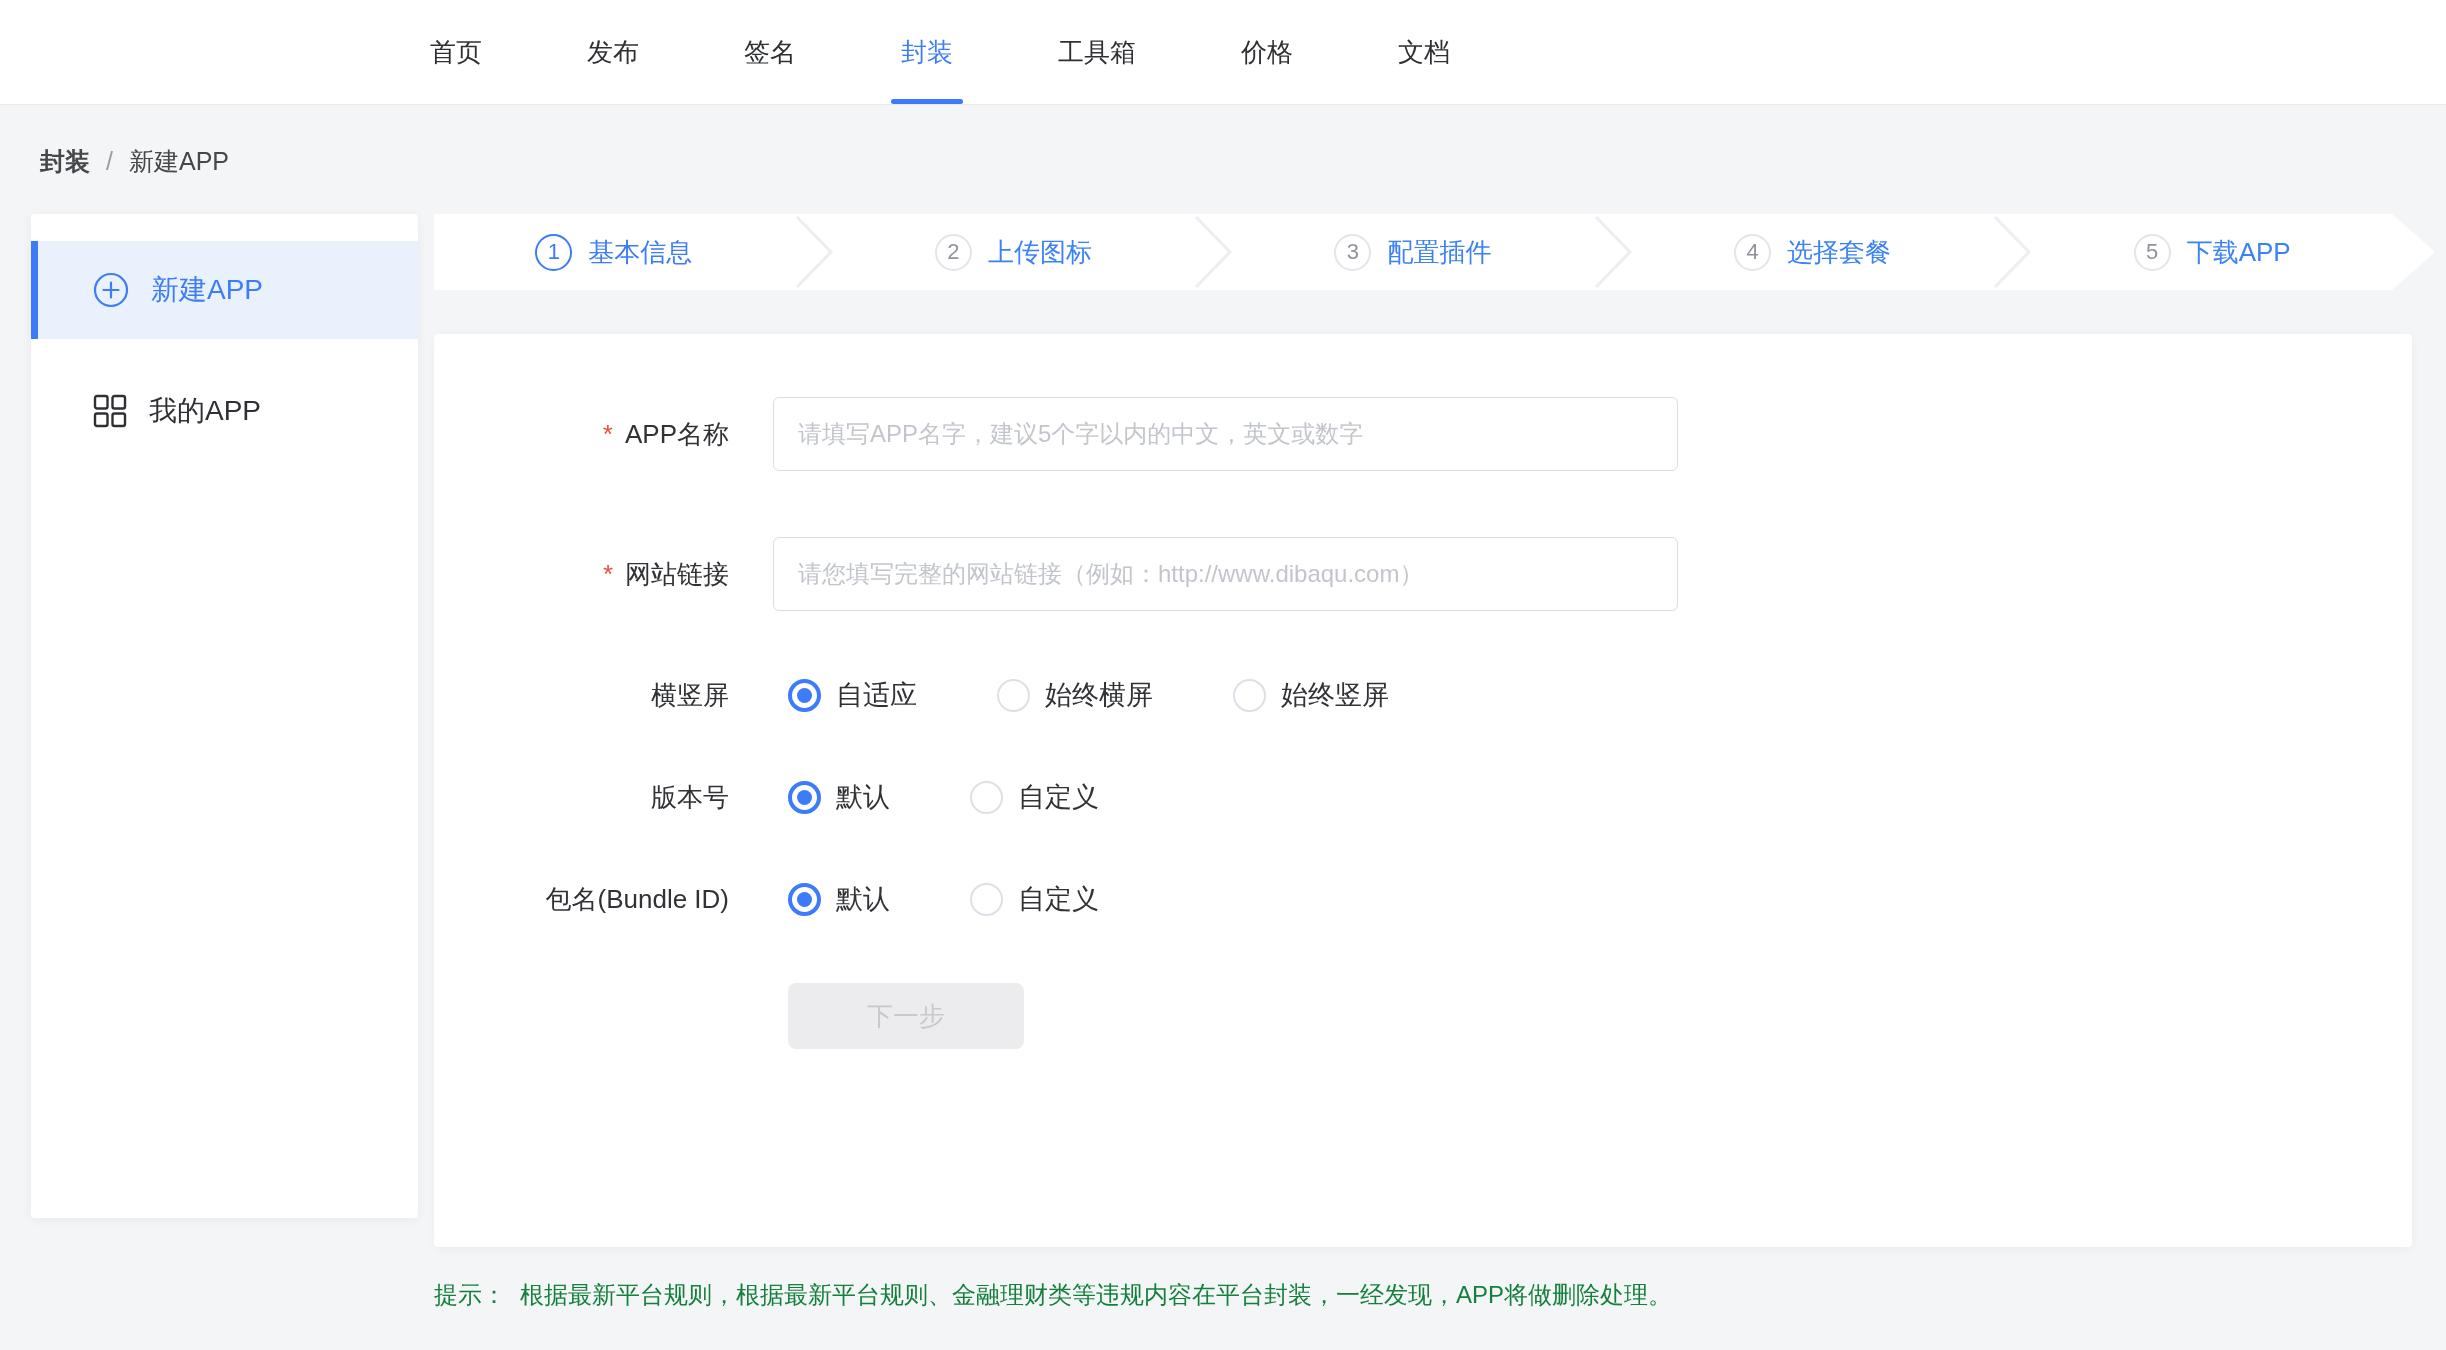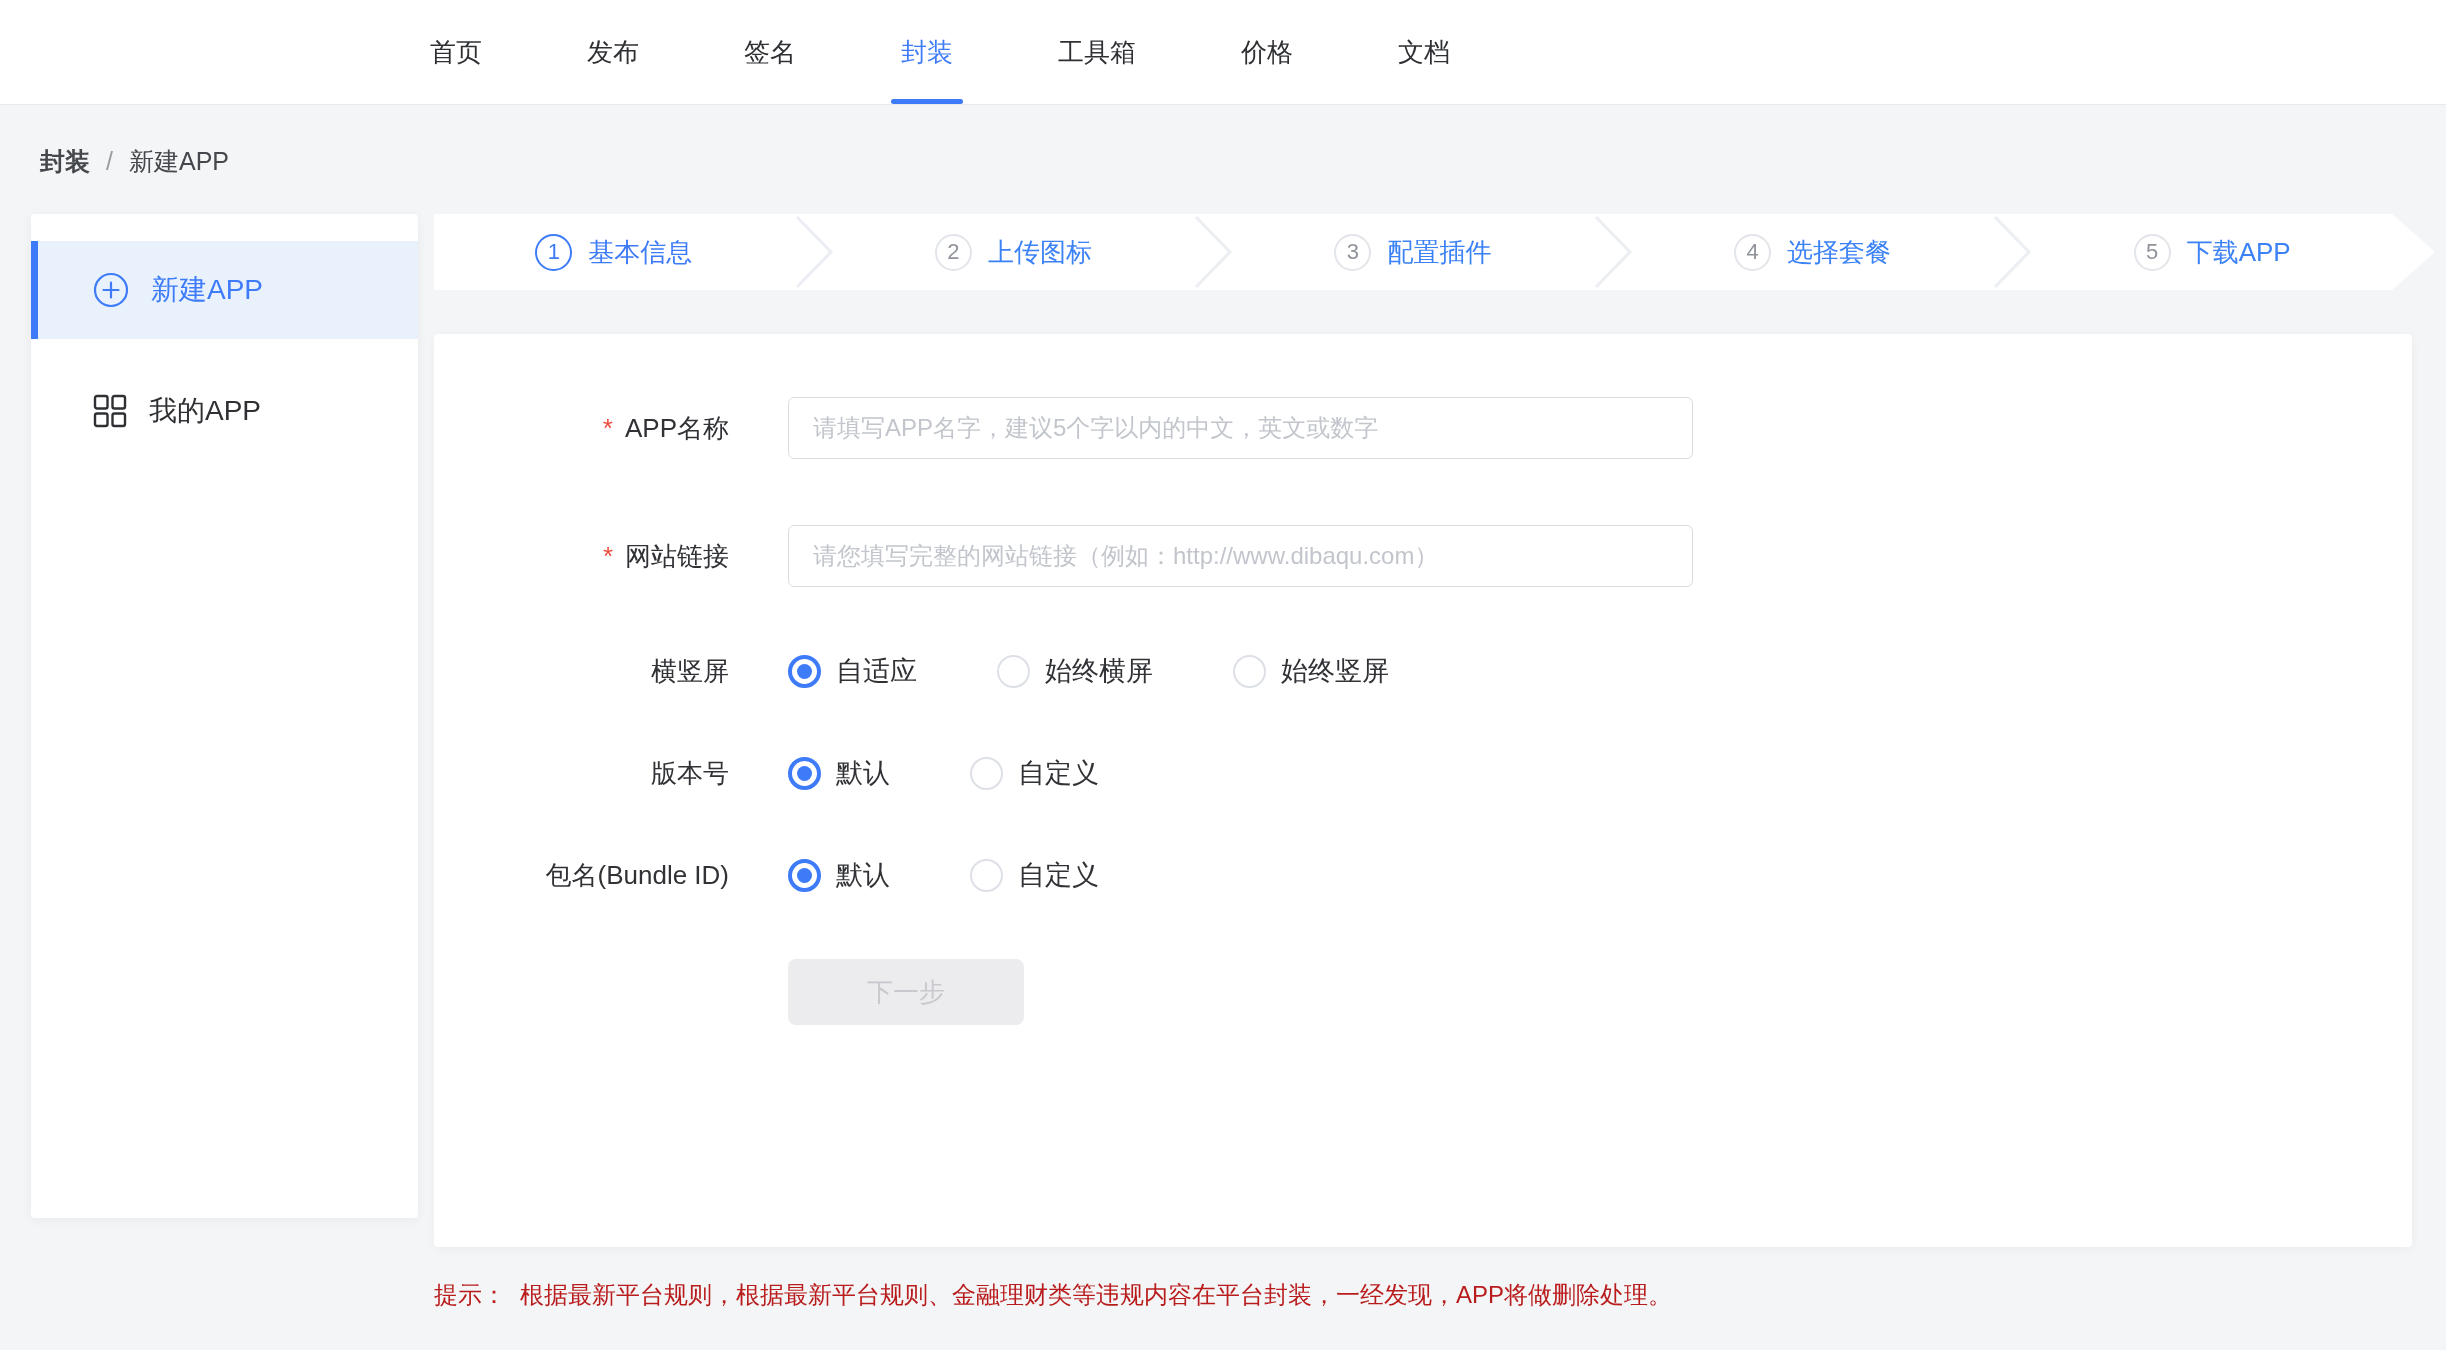--- a/index.html
+++ b/index.html
@@ -89,21 +89,21 @@
   .input-row { margin-bottom:66px; }
   .radio-row { margin:16px 0 66px 0; }
   .button-row { margin-top:19px; }
   .form-label {
     width:295px; flex:none; text-align:right; font-size:26px; color:#303236;
     display:flex; justify-content:flex-end; align-items:center; gap:12px;
     white-space:nowrap;
   }
   .star { color:#ee4c3c; font-size:26px; }
   .text-input {
-    margin-left:59px; width:905px; height:62px; border:1px solid #d9dce2;
+    margin-left:44px; width:905px; height:74px; border:1px solid #d9dce2;
     border-radius:6px; padding:0 24px; font-size:24px; color:#303236;
     background:#fff; outline:none;
     font-family:"Liberation Sans","DejaVu Sans",sans-serif;
   }
   .text-input::placeholder { color:#c2c6cc; }
   .radio-group { display:flex; align-items:center; margin-left:59px; }
   .radio-opt { display:flex; align-items:center; margin-right:80px; cursor:pointer; }
   .radio-circle {
     width:33px; height:33px; border-radius:50%; border:2px solid #dde0e6;
     background:#fff; position:relative; flex:none;
@@ -115,21 +115,21 @@
   }
   .radio-label { font-size:27px; color:#303236; margin-left:15px; white-space:nowrap; }
   .next-button {
     margin-left:59px; width:236px; height:66px; border:none; border-radius:8px;
     background:#ececee; color:#c7c9ce; font-size:26px; cursor:not-allowed;
     font-family:"Liberation Sans","DejaVu Sans",sans-serif;
   }
 
   
   .hint {
-    margin-top:32px; font-size:24px; color:#b91c1c; display:flex; gap:14px;
+    margin-top:32px; font-size:24px; color:#15803d; display:flex; gap:14px;
     white-space:nowrap;
   }
 </style>
 </head>
 <body>
 
 <header class="topnav">
   <nav class="nav-items" id="nav-items">
       <div class="nav-item">
         <span>首页</span>

